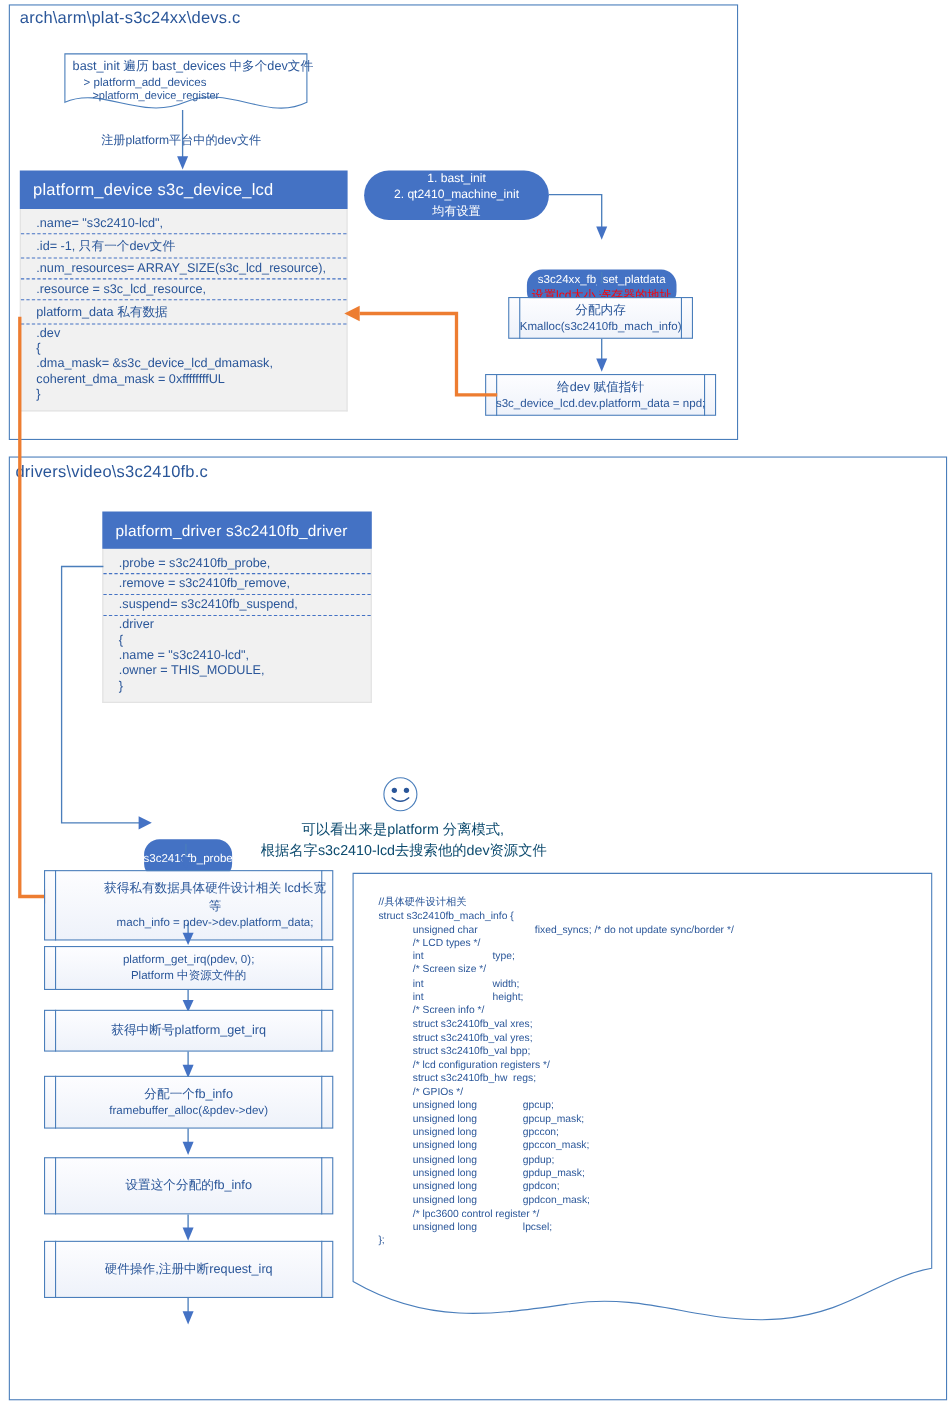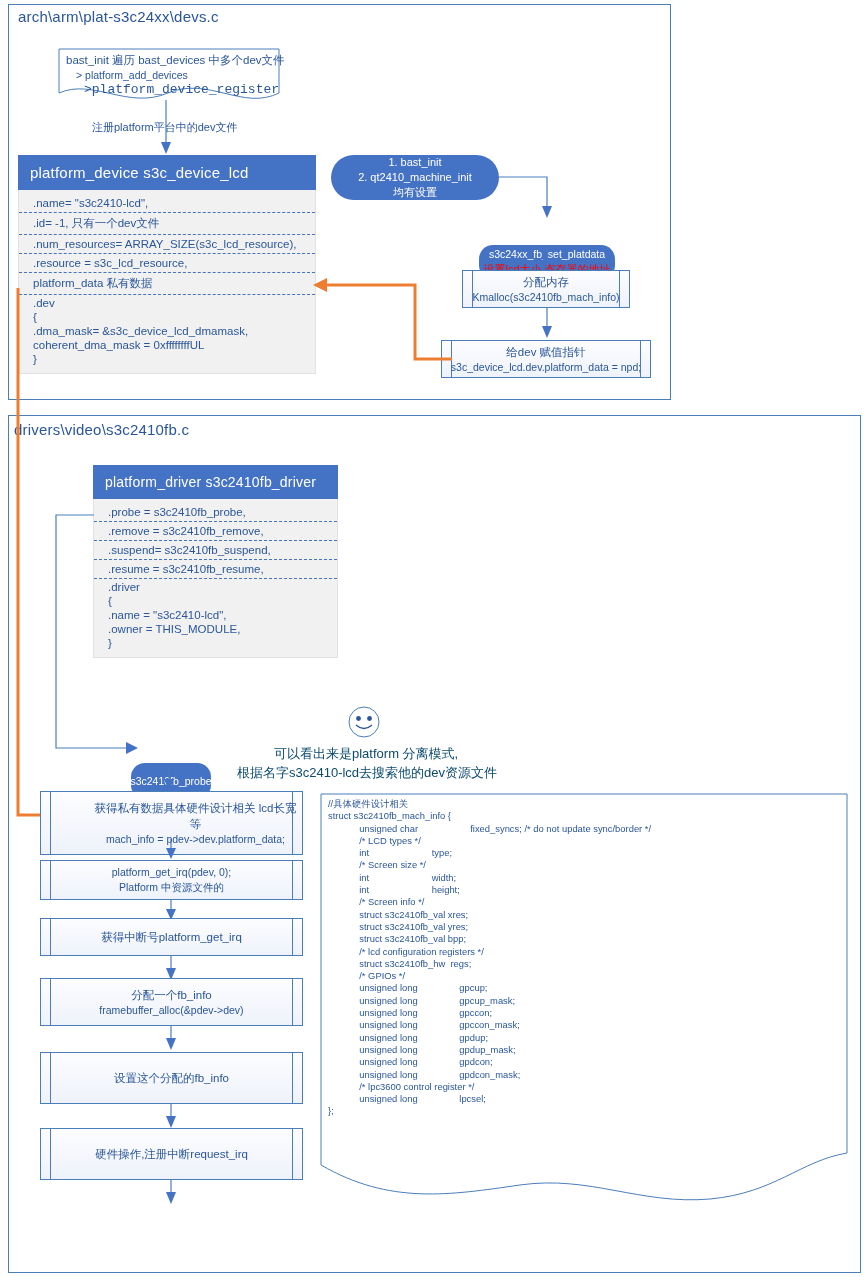--- a/index.html
+++ b/index.html
@@ -104,21 +104,21 @@
   .procbox .l2{font-size:10.5px;}
 
   
   .lbl{position:absolute;color:#2a5699;font-size:11px;white-space:nowrap;}
   .lbl.green{color:#0c4a6e;font-size:13px;}
 
   
   .codebox{position:absolute;}
   .codebox pre{
     position:absolute;
-    margin:0;
+    margin:16px;
     left:8px;top:5px;
     color:#2a5699;
     font-family:"Liberation Sans","DejaVu Sans",sans-serif;
     font-size:9.4px;
     line-height:12.3px;
     white-space:pre;
   }
   svg{overflow:visible;}
 </style>
 </head>
@@ -127,21 +127,21 @@
 <div id="canvas">
 
   <div class="panel" style="left:8px;top:4px;width:663px;height:396px;"></div>
   <div class="panel-title" style="left:18px;top:8px;">arch\arm\plat-s3c24xx\devs.c</div>
 
   <svg class="abs" style="left:58px;top:48px;" width="222" height="62">
     <path d="M1,1 L221,1 L221,45 C185,63 150,28 110,45 C70,62 35,30 1,45 Z" fill="#ffffff" stroke="#4a7ebb" stroke-width="1"></path>
   </svg>
   <div class="lbl" style="left:66px;top:53px;font-size:11.5px;">bast_init 遍历 bast_devices 中多个dev文件</div>
   <div class="lbl" style="left:76px;top:69px;font-size:10.5px;">&gt; platform_add_devices</div>
-  <div class="lbl" style="left:84px;top:82px;font-size:13px;font-family:Liberation Mono, monospace;">&gt;platform_device_register</div>
+  <div class="lbl" style="left:84px;top:82px;font-size:10px;">&gt;platform_device_register</div>
 
   <svg class="abs" style="left:160px;top:100px;" width="20" height="56">
     <line x1="6" y1="0" x2="6" y2="44" stroke="#4a7ebb" stroke-width="1.2"></line>
     <polygon points="1,42 11,42 6,54" fill="#4472c4"></polygon>
   </svg>
   <div class="lbl" style="left:92px;top:120px;">注册platform平台中的dev文件</div>
 
   <div class="struct" style="left:18px;top:155px;width:298px;">
     <div class="struct-head">platform_device s3c_device_lcd</div>
     <div class="struct-body">
@@ -207,21 +207,20 @@
 
   <div class="panel" style="left:8px;top:415px;width:853px;height:858px;"></div>
   <div class="panel-title" style="left:14px;top:421px;">drivers\video\s3c2410fb.c</div>
 
   <div class="struct" style="left:93px;top:465px;width:245px;">
     <div class="struct-head" style="font-size:14px;">platform_driver s3c2410fb_driver</div>
     <div class="struct-body">
       <div class="struct-row dashed">.probe      = s3c2410fb_probe,</div>
       <div class="struct-row dashed">.remove    = s3c2410fb_remove,</div>
       <div class="struct-row dashed">.suspend= s3c2410fb_suspend,</div>
-      <div class="struct-row dashed">.resume   = s3c2410fb_resume,</div>
       <div class="struct-row plain">.driver</div>
       <div class="struct-row plain">{</div>
       <div class="struct-row plain">   .name   = "s3c2410-lcd",</div>
       <div class="struct-row plain">   .owner = THIS_MODULE,</div>
       <div class="struct-row plain">}</div>
     </div>
   </div>
 
   <svg class="abs" style="left:50px;top:510px;" width="110" height="245">
     <path d="M44,5 L6,5 L6,238 L78,238" fill="none" stroke="#4a7ebb" stroke-width="1.2"></path>

